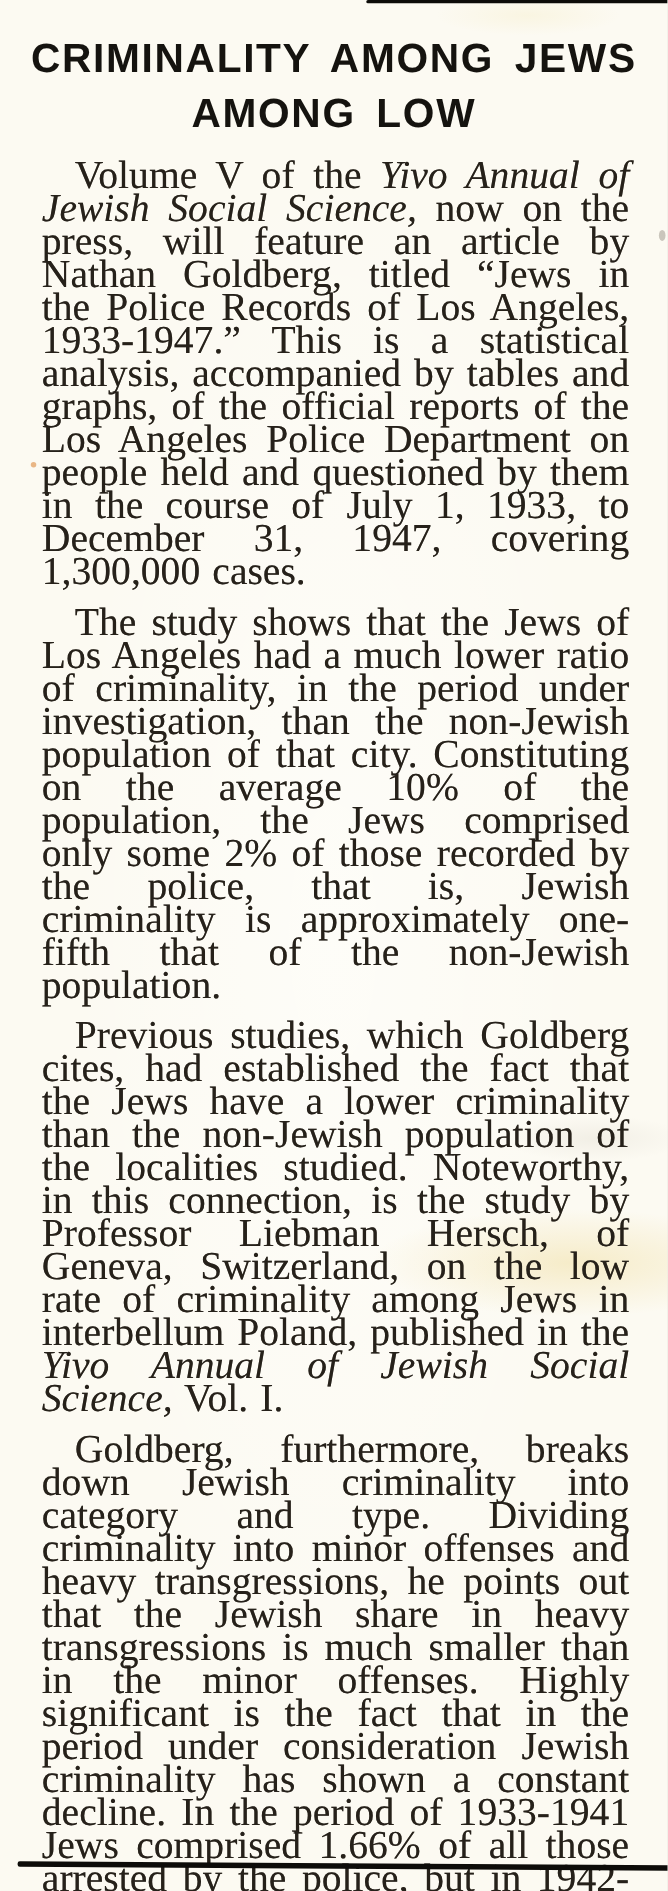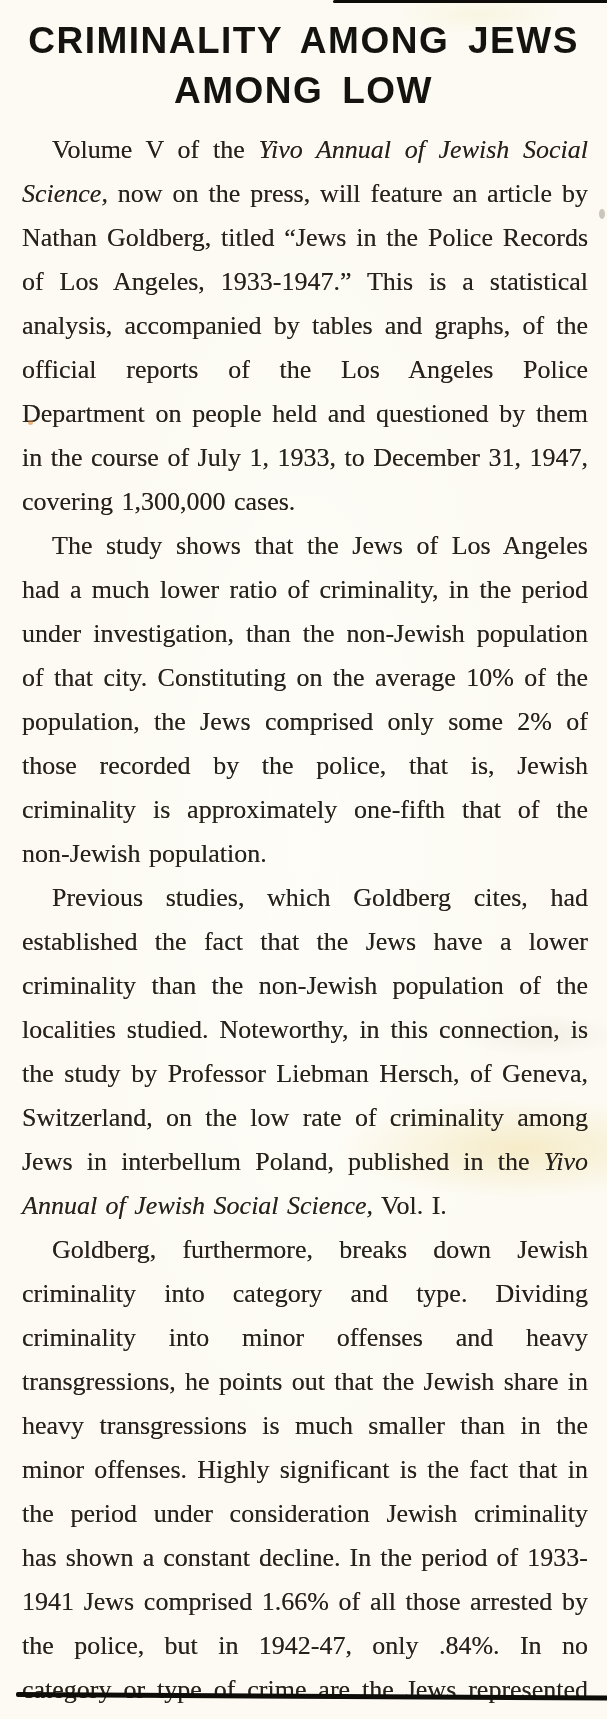--- a/index.html
+++ b/index.html
@@ -21,39 +21,39 @@
       radial-gradient(ellipse 300px 900px at 303px 850px, rgba(255,255,252,0.6), rgba(255,255,252,0) 80%);
     overflow:hidden;
     font-family:"Liberation Serif", serif;
   }
   .scan-strip-top{
     position:absolute;left:333px;top:0;width:274px;height:3px;
     background:var(--rule);
     border-radius:2px 0 0 2px;
   }
   .headline{
-    margin:0;padding-top:16px;
+    margin:12px;padding-top:16px;
     text-align:center;
     font-family:"Liberation Sans", sans-serif;
     font-weight:700;
     font-size:37px;
     line-height:50px;
     letter-spacing:1.5px;
     word-spacing:7px;
     color:var(--title-ink);
   }
   .headline .line{display:block;}
   .article-body{
     margin-top:12px;
     padding:0 19px 0 22px;
   }
   .article-body p{
-    margin:0;
-    font-size:26px;
-    line-height:44px;
+    margin:16px;
+    font-size:36px;
+    line-height:30px;
     text-align:justify;
     text-indent:30px;
     word-spacing:2px;
     color:var(--ink);
     text-shadow:0 0 0.4px rgba(38,33,26,0.55);
   }
   .article-body em{font-style:italic;}
   .bottom-rule{
     position:absolute;
     left:16px;top:1692px;

